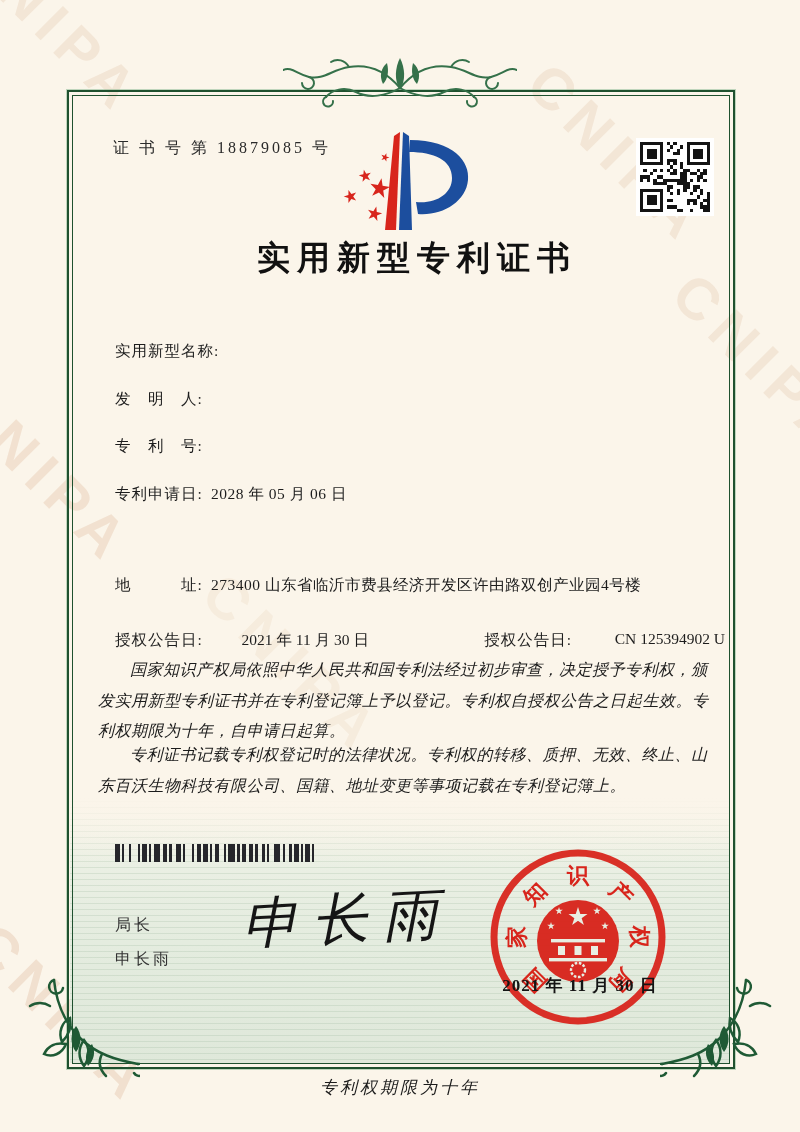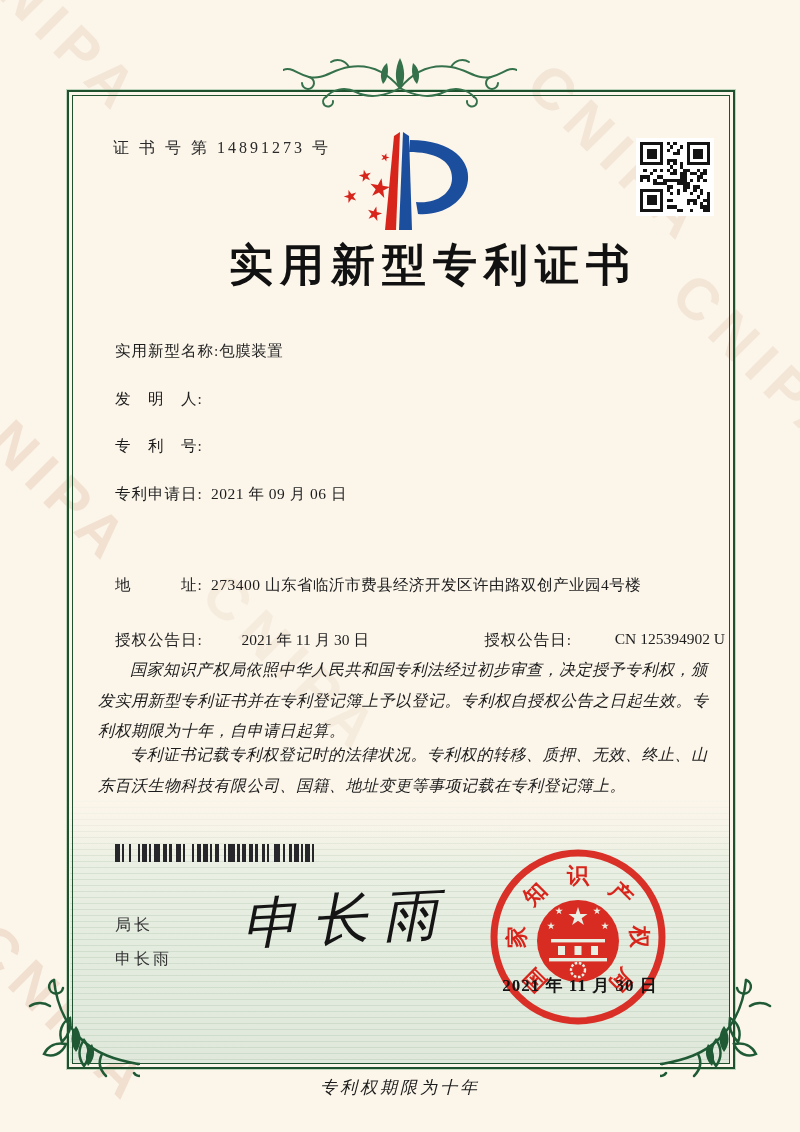--- a/index.html
+++ b/index.html
@@ -49,28 +49,28 @@
   .logo{position:absolute;left:330px;top:126px;width:178px;height:116px;}
   .logo .star{position:absolute;color:#d8251c;line-height:1;}
   .logo .s1{left:50px;top:26px;font-size:11px;transform:rotate(18deg);}
   .logo .s2{left:28px;top:42px;font-size:16px;transform:rotate(-12deg);}
   .logo .s3{left:38px;top:50px;font-size:26px;transform:rotate(10deg);}
   .logo .s4{left:13px;top:62px;font-size:17px;transform:rotate(-18deg);}
   .logo .s5{left:36px;top:78px;font-size:19px;transform:rotate(14deg);}
   .qr{position:absolute;left:636px;top:138px;width:78px;height:78px;background:#fff;padding:4px;box-sizing:border-box;}
   .qr svg{width:100%;height:100%;display:block;}
   .title{
-    position:absolute;left:67px;top:236px;width:664px;text-align:center;
-    font-size:44px;font-weight:bold;letter-spacing:7px;color:#111;padding-left:34px;
+    position:absolute;left:51px;top:236px;width:664px;text-align:center;
+    font-size:33px;font-weight:bold;letter-spacing:7px;color:#111;padding-left:34px;
   }
   
   .field{position:absolute;left:115px;width:610px;display:flex;font-size:15.5px;line-height:1.65;color:#1d1d1d;}
   .field .lbl{flex:0 0 96px;letter-spacing:1px;white-space:nowrap;}
   .field .val{flex:1;max-width:505px;word-break:break-all;letter-spacing:0.5px;}
-  .f1{top:338px;} .f2{top:386px;} .f3{top:433px;} .f4{top:481px;} .f5{top:528px;} .f6{top:572px;}
+  .f1{top:338px;gap:24px;} .f2{top:386px;} .f3{top:433px;} .f4{top:481px;} .f5{top:528px;} .f6{top:572px;}
   .grant-row{position:absolute;left:115px;top:630px;width:610px;display:flex;font-size:15.5px;color:#1d1d1d;justify-content:space-between;}
   .grant-row .lbl{flex:0 0 96px;letter-spacing:1px;white-space:nowrap;}
   .grant-row .v1{flex:0 0 192px;}
   .grant-row .lbl2{flex:0 0 100px;margin-left:20px;letter-spacing:1px;white-space:nowrap;}
   
   .legal{position:absolute;left:98px;width:622px;font-size:16px;line-height:1.92;
     font-style:italic;color:#1c1c1c;text-indent:2em;word-break:break-all;letter-spacing:0.5px;}
   .p1{top:655px;} .p2{top:740px;}
   
   .barcode{position:absolute;left:115px;top:844px;width:204px;height:18px;display:flex;align-items:stretch;}
@@ -159,21 +159,21 @@
       <path d="M52,66 C42,64 34,68 30,76 C38,80 48,76 52,66 Z"></path>
       <path d="M88,76 C84,84 86,92 92,98"></path>
       <path d="M36,28 C30,24 22,24 16,28"></path>
     </g>
     <g fill="#1f5a35">
       <path d="M62,48 C56,56 56,66 62,74 C68,66 68,56 62,48 Z"></path>
       <path d="M78,66 C72,72 70,80 74,88 C80,82 82,74 78,66 Z"></path>
     </g>
   </svg>
 
-  <div class="cert-no">证 书 号 第 14891273 号</div>
+  <div class="cert-no">证 书 号 第 18879085 号</div>
 
   <div class="logo">
     <svg viewBox="0 0 178 116" style="position:absolute;left:0;top:0;width:100%;height:100%;">
       <polygon points="64,10 70,6 66,104 55,104" fill="#d8251c"></polygon>
       <polygon points="73,6 79,10 82,104 69,104" fill="#1c4e9e"></polygon>
       <path d="M80,14 C124,14 140,36 138,54 C136,76 112,90 88,88 L86,76 C106,78 122,68 122,52 C122,34 104,26 79,26 Z" fill="#1c4e9e"></path>
     </svg>
     <span class="star s1">★</span>
     <span class="star s2">★</span>
     <span class="star s3">★</span>
@@ -386,31 +386,30 @@
         <rect x="15" y="20" width="1" height="1" fill="#141414"></rect>
         <rect x="19" y="20" width="1" height="1" fill="#141414"></rect>
         <rect x="20" y="20" width="1" height="1" fill="#141414"></rect>
       </svg>
   </div>
 
   <div class="title">实用新型专利证书</div>
 
   <div class="field f1">
     <span class="lbl">实用新型名称:</span>
-    <span class="val">包膜装置</span>
   </div>
   <div class="field f2">
     <span class="lbl">发　明　人:</span>
   </div>
   <div class="field f3">
     <span class="lbl">专　利　号:</span>
   </div>
   <div class="field f4">
     <span class="lbl">专利申请日:</span>
-    <span class="val">2021 年 09 月 06 日</span>
+    <span class="val">2028 年 05 月 06 日</span>
   </div>
   <div class="field f6">
     <span class="lbl">地　　　址:</span>
     <span class="val">273400 山东省临沂市费县经济开发区许由路双创产业园4号楼</span>
   </div>
 
   <div class="grant-row">
     <span class="lbl">授权公告日:</span>
     <span class="v1">2021 年 11 月 30 日</span>
     <span class="lbl2">授权公告日:</span>

